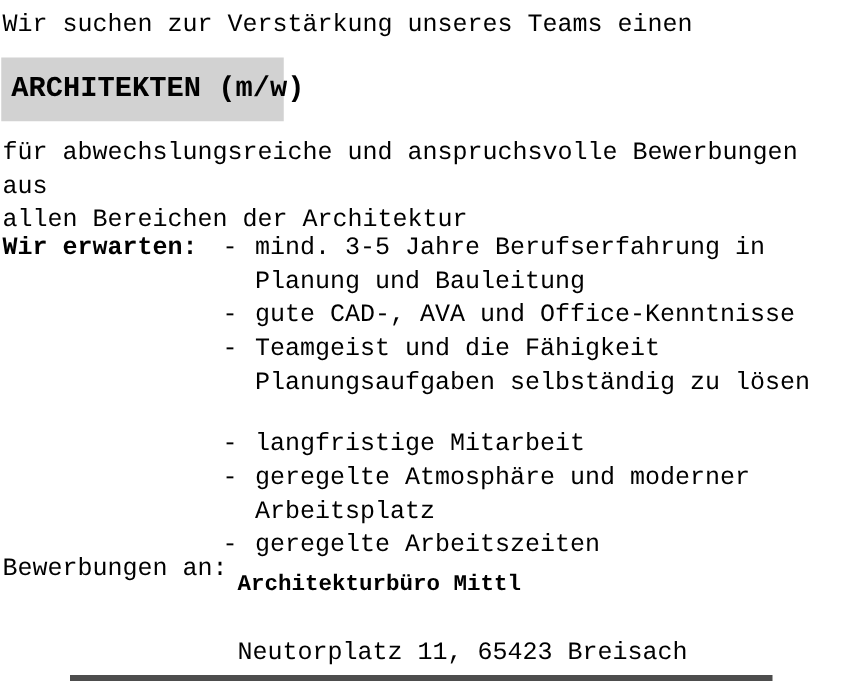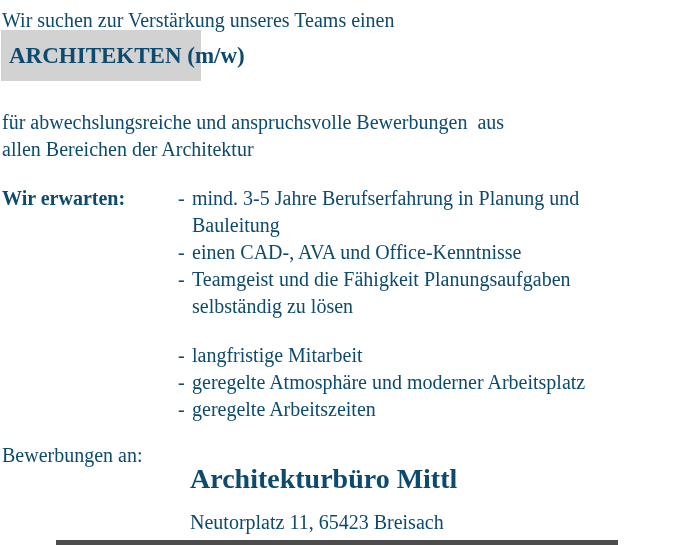--- a/index.html
+++ b/index.html
@@ -5,36 +5,36 @@
   html, body {
     margin: 0;
     padding: 0;
     background: #ffffff;
   }
   .doc {
     position: relative;
     width: 676px;
     height: 545px;
     background: #ffffff;
-    font-family: Liberation Serif, serif;
-    color: #0c4a6e;
+    font-family: Liberation Mono, monospace;
+    color: #000000;
     font-size: 20px;
     line-height: 27px;
     overflow: hidden;
   }
   .abs { position: absolute; }
 
   .intro-line {
     left: 2px; top: 7px; right: 0;
     white-space: pre-wrap;
   }
 
   .title-box {
-    left: 1px; top: 30px;
-    width: 200px; height: 51px;
+    left: 1px; top: 46px;
+    width: 226px; height: 51px;
     background: #d2d2d2;
     display: flex;
     align-items: center;
   }
   .title-box .title-text {
     font-weight: bold;
     font-size: 23px;
     padding-left: 8px;
     letter-spacing: 0px;
     white-space: nowrap;
@@ -56,29 +56,30 @@
   }
   .bullet-item {
     display: flex;
   }
   .bullet-item .dash {
     flex: 0 0 14px;
     width: 14px;
   }
   .bullet-item .btext {
     flex: 1;
+    margin-left: 12px;
   }
 
   .apply-label { left: 2px; top: 442px; white-space: nowrap; }
   .apply-email { left: 190px; top: 442px; white-space: nowrap; }
 
   .company-name {
-    left: 190px; top: 464px;
+    left: 190px; top: 453px;
     font-weight: bold;
-    font-size: 28px;
+    font-size: 18px;
     line-height: 30px;
     white-space: nowrap;
   }
   .company-address {
     left: 190px; top: 509px;
     white-space: nowrap;
   }
 
   .bottom-bar {
     left: 56px;
@@ -105,21 +106,21 @@
   </div>
 
   <div class="abs section-label" style="top:185px;">Wir erwarten:</div>
   <div class="abs items" style="top:185px;">
     <div class="bullet-item">
       <span class="dash">-</span>
       <span class="btext">mind. 3-5 Jahre Berufserfahrung in Planung und Bauleitung</span>
     </div>
     <div class="bullet-item">
       <span class="dash">-</span>
-      <span class="btext">einen CAD-, AVA und Office-Kenntnisse</span>
+      <span class="btext">gute CAD-, AVA und Office-Kenntnisse</span>
     </div>
     <div class="bullet-item">
       <span class="dash">-</span>
       <span class="btext">Teamgeist und die Fähigkeit Planungsaufgaben selbständig zu lösen</span>
     </div>
   </div>
 
   <div class="abs items" style="top:342px;">
     <div class="bullet-item">
       <span class="dash">-</span>

